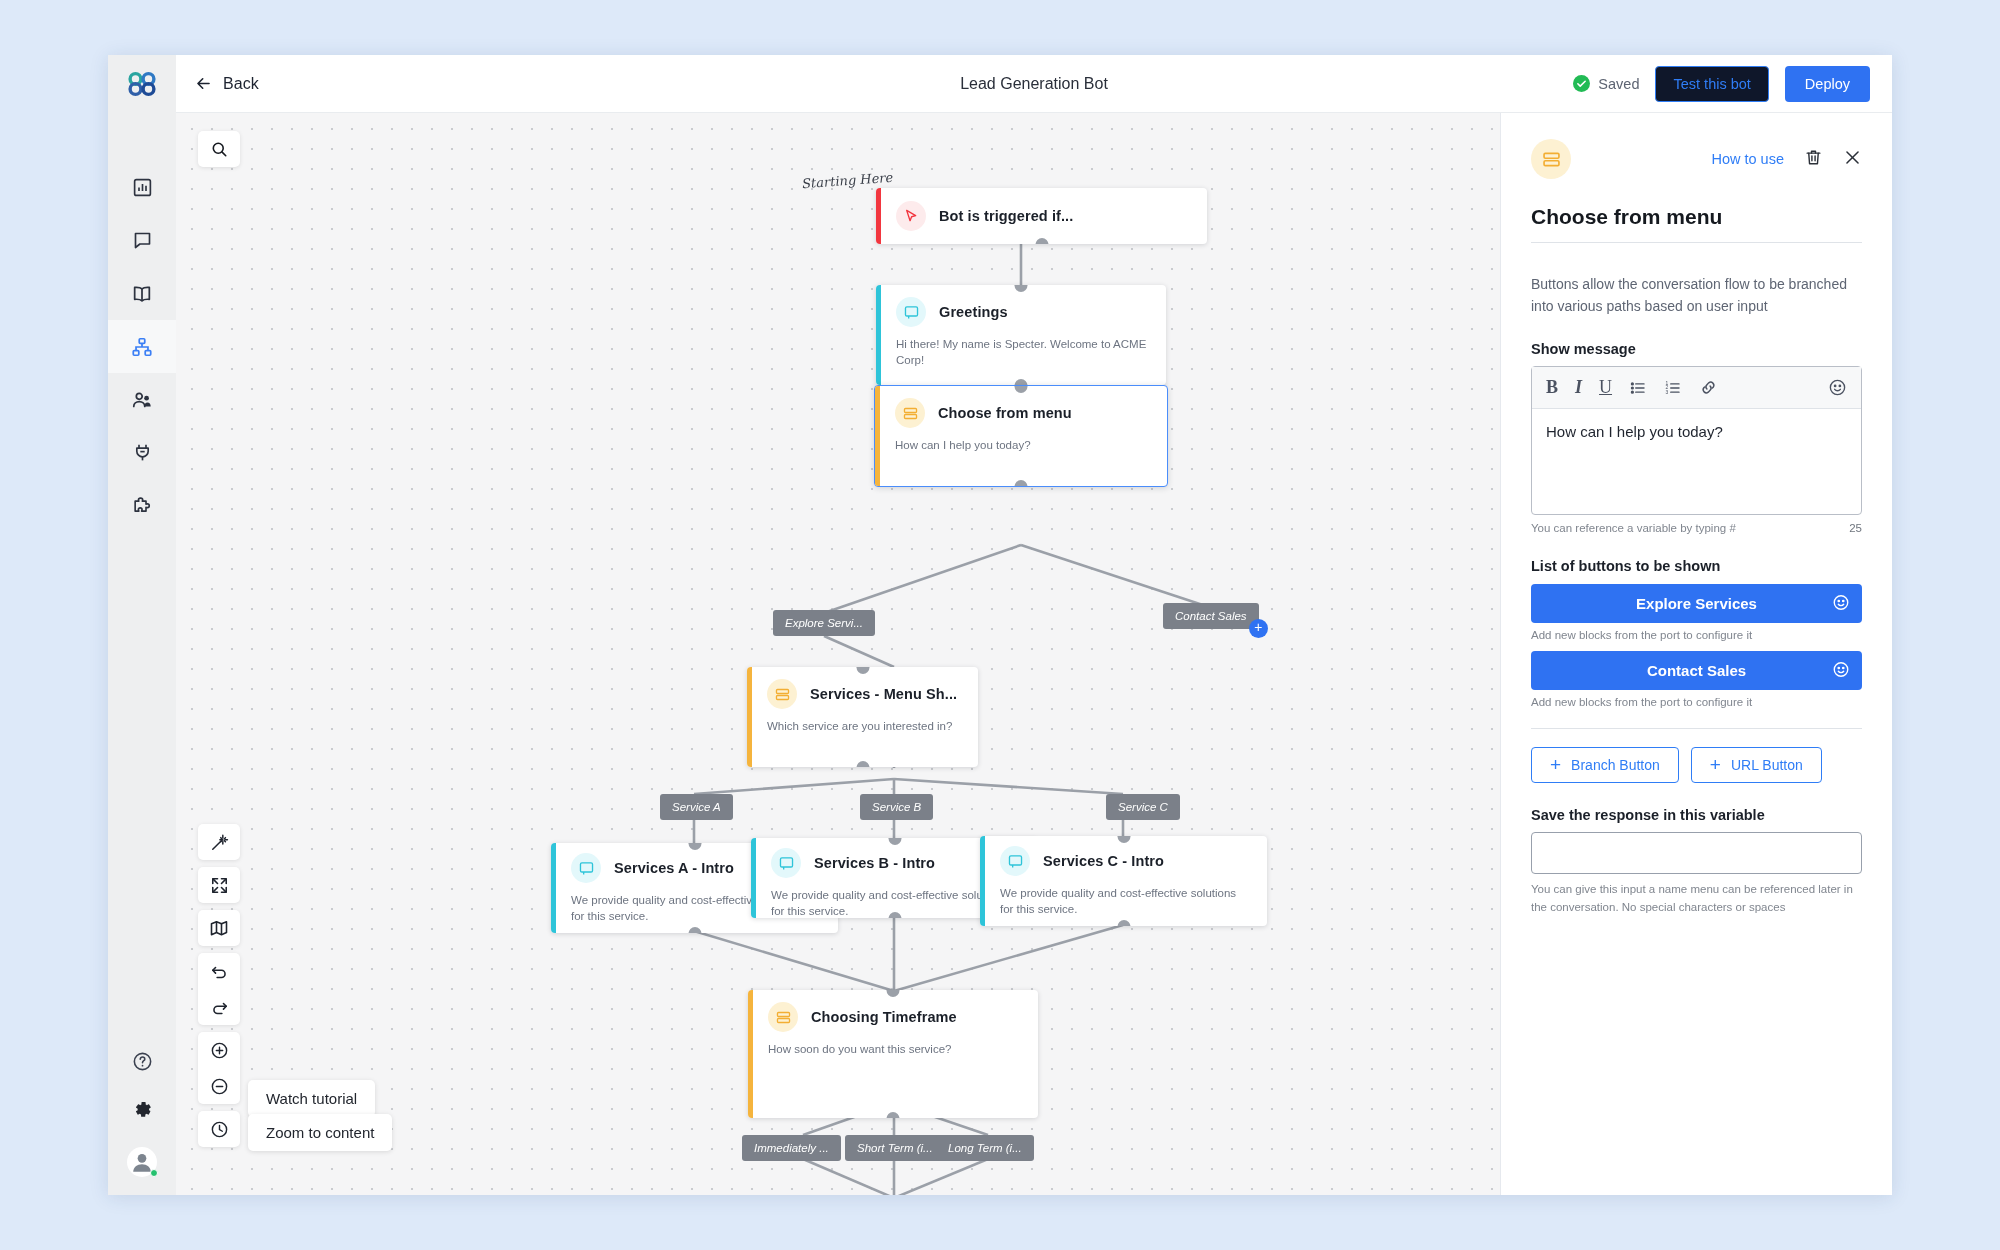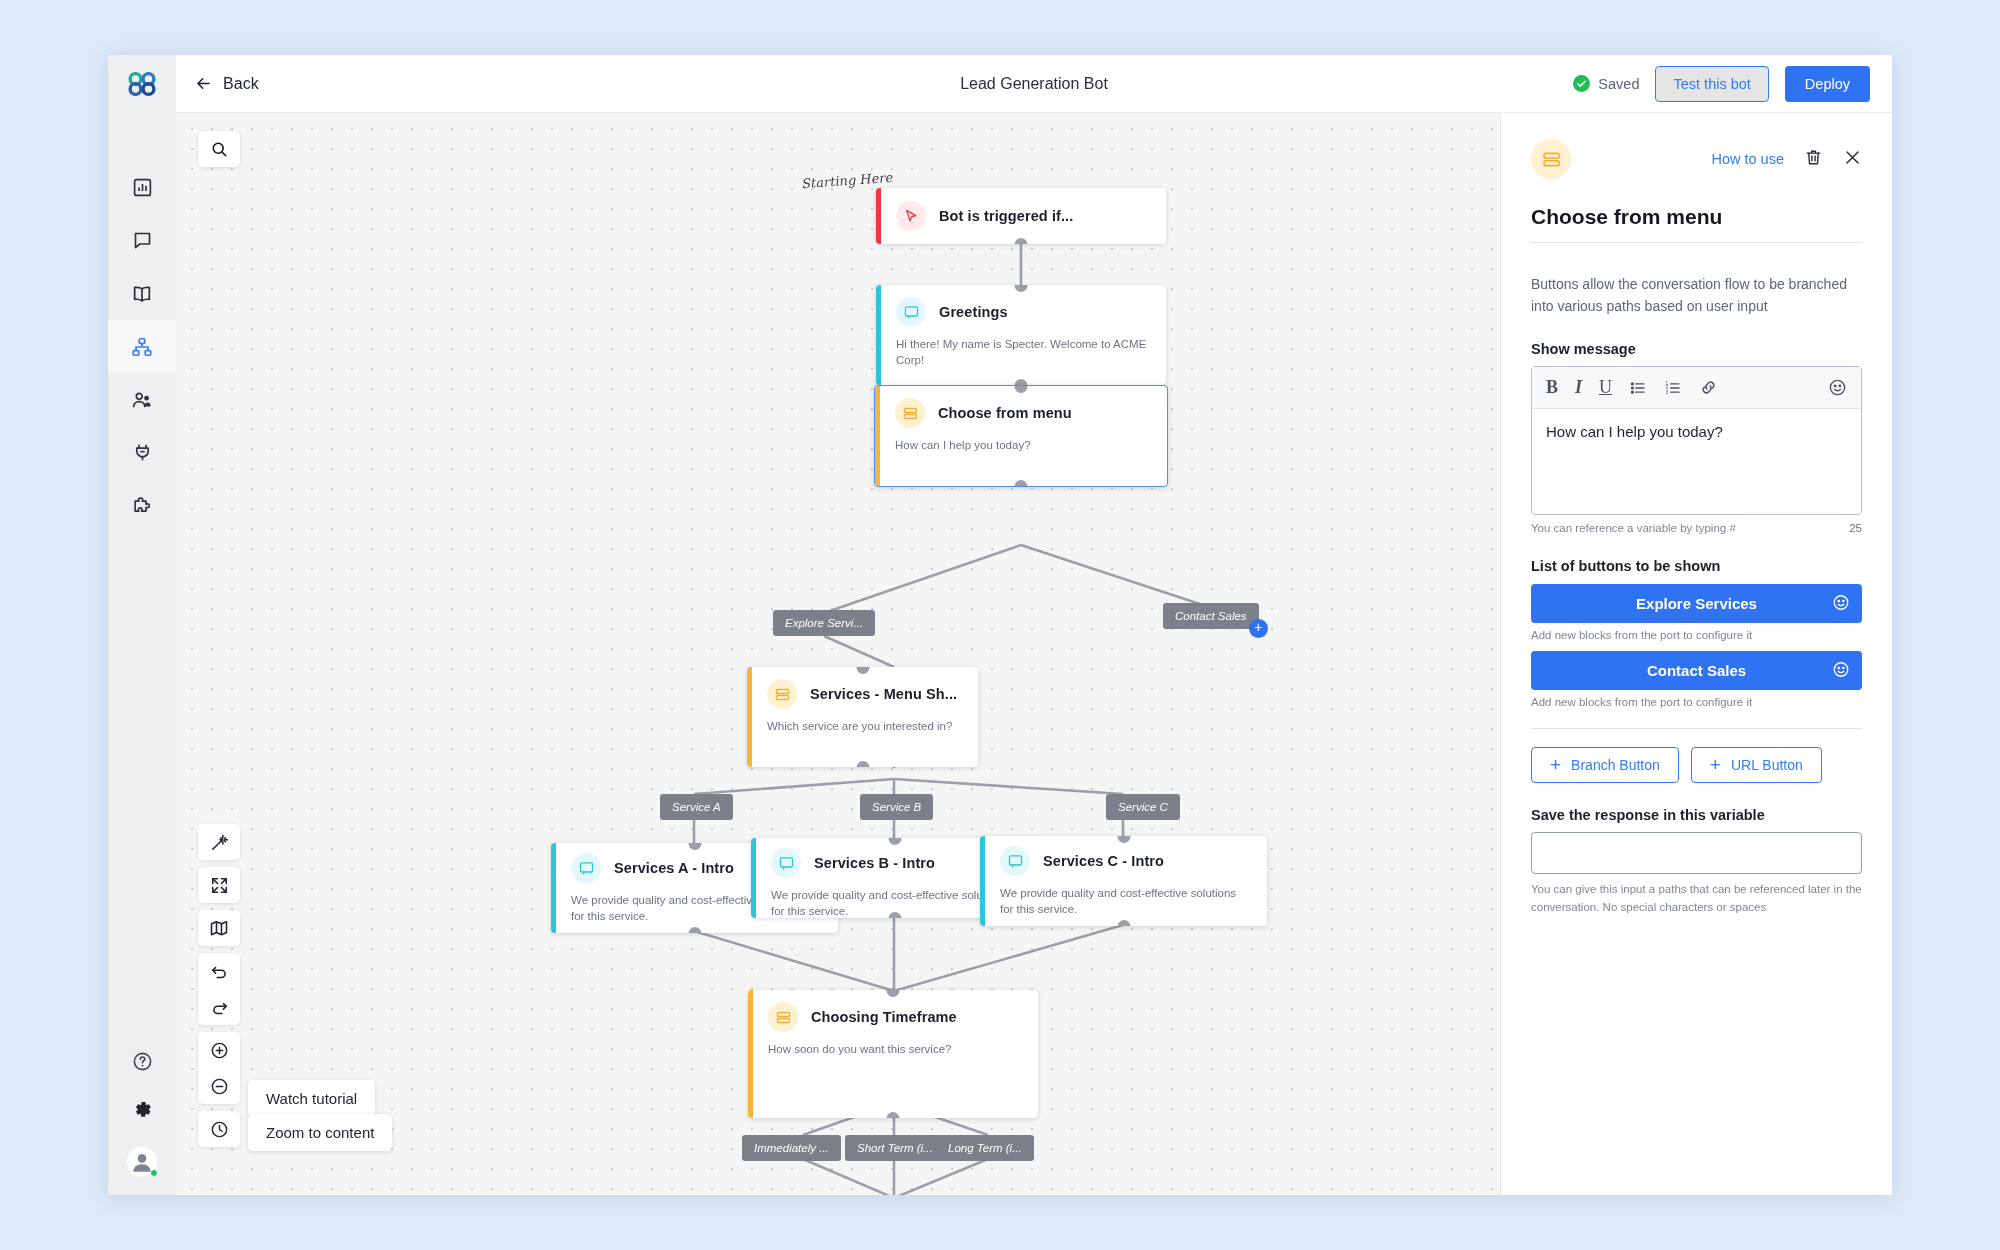--- a/index.html
+++ b/index.html
@@ -78,21 +78,21 @@
   .top-right {
     margin-left: auto; display: flex; align-items: center; gap: 16px;
     position: relative; z-index: 2;
   }
   .saved { display: flex; align-items: center; gap: 8px; font-size: 14.5px; color: #5d6472; }
   .check {
     width: 17px; height: 17px; border-radius: 50%;
     background: #22bb55; display: flex; align-items: center; justify-content: center;
   }
   .btn-outline {
-    border: 1.5px solid #2f7df6; color: #2f7df6; background: #e5e5e5;
+    border: 1.5px solid #2f7df6; color: #2f7df6; background: #0f172a;
     border-radius: 4px; font-size: 14.5px; padding: 9px 17px;
     cursor: pointer; font-family: inherit;
   }
   .btn-primary {
     background: #2f72f2; color: #fff; border: none;
     border-radius: 4px; font-size: 14.5px; padding: 10px 20px;
     cursor: pointer; font-family: inherit;
   }
 
   .body-row { flex: 1 1 auto; display: flex; min-height: 0; }
@@ -387,21 +387,21 @@
             <path d="M627,1046 L718,1085"></path>
             <path d="M718,1046 L718,1085"></path>
             <path d="M812,1046 L718,1085"></path>
           </g>
           <path d="M735,80 C757,86 762,95 768,108" stroke="#2b3038" stroke-width="2" fill="none"></path>
           <path d="M762,100 L770,112 L757,112 Z" fill="#2b3038"></path>
         </svg>
 
         <div class="note" style="left:626px; top:60px; transform:rotate(-4deg);">Starting Here</div>
 
-        <div class="node" style="left:700px; top:75px; width:290px; height:56px;">
+        <div class="node" style="left:700px; top:75px; width:331px; height:56px;">
           <div class="stripe" style="background:#f2363f"></div>
           <div class="node-head" style="padding-top:13px">
             <span class="node-ic" style="background:#fdebec">
               <svg width="16" height="16" viewBox="0 0 24 24" fill="none" stroke="#f2363f" stroke-width="2" stroke-linejoin="round">
                   <path d="M5.5 3.5l13.5 8-6.1 1.6-2.3 5.9z"></path>
                 </svg>
             </span>
             <span class="node-title">Bot is triggered if...</span>
           </div>
           <span class="port bot"></span>
@@ -710,18 +710,18 @@
             <span>Branch Button</span>
           </button>
           <button class="addbtn">
             <span class="pl">+</span>
             <span>URL Button</span>
           </button>
         </div>
 
         <div class="lbl">Save the response in this variable</div>
         <input class="varinput" value="" placeholder="" style="">
-        <div class="varhint">You can give this input a paths that can be referenced later in the conversation. No special characters or spaces</div>
+        <div class="varhint">You can give this input a name menu can be referenced later in the conversation. No special characters or spaces</div>
       </div>
 
     </div>
   </div>
 </div>
 
 </body></html>

